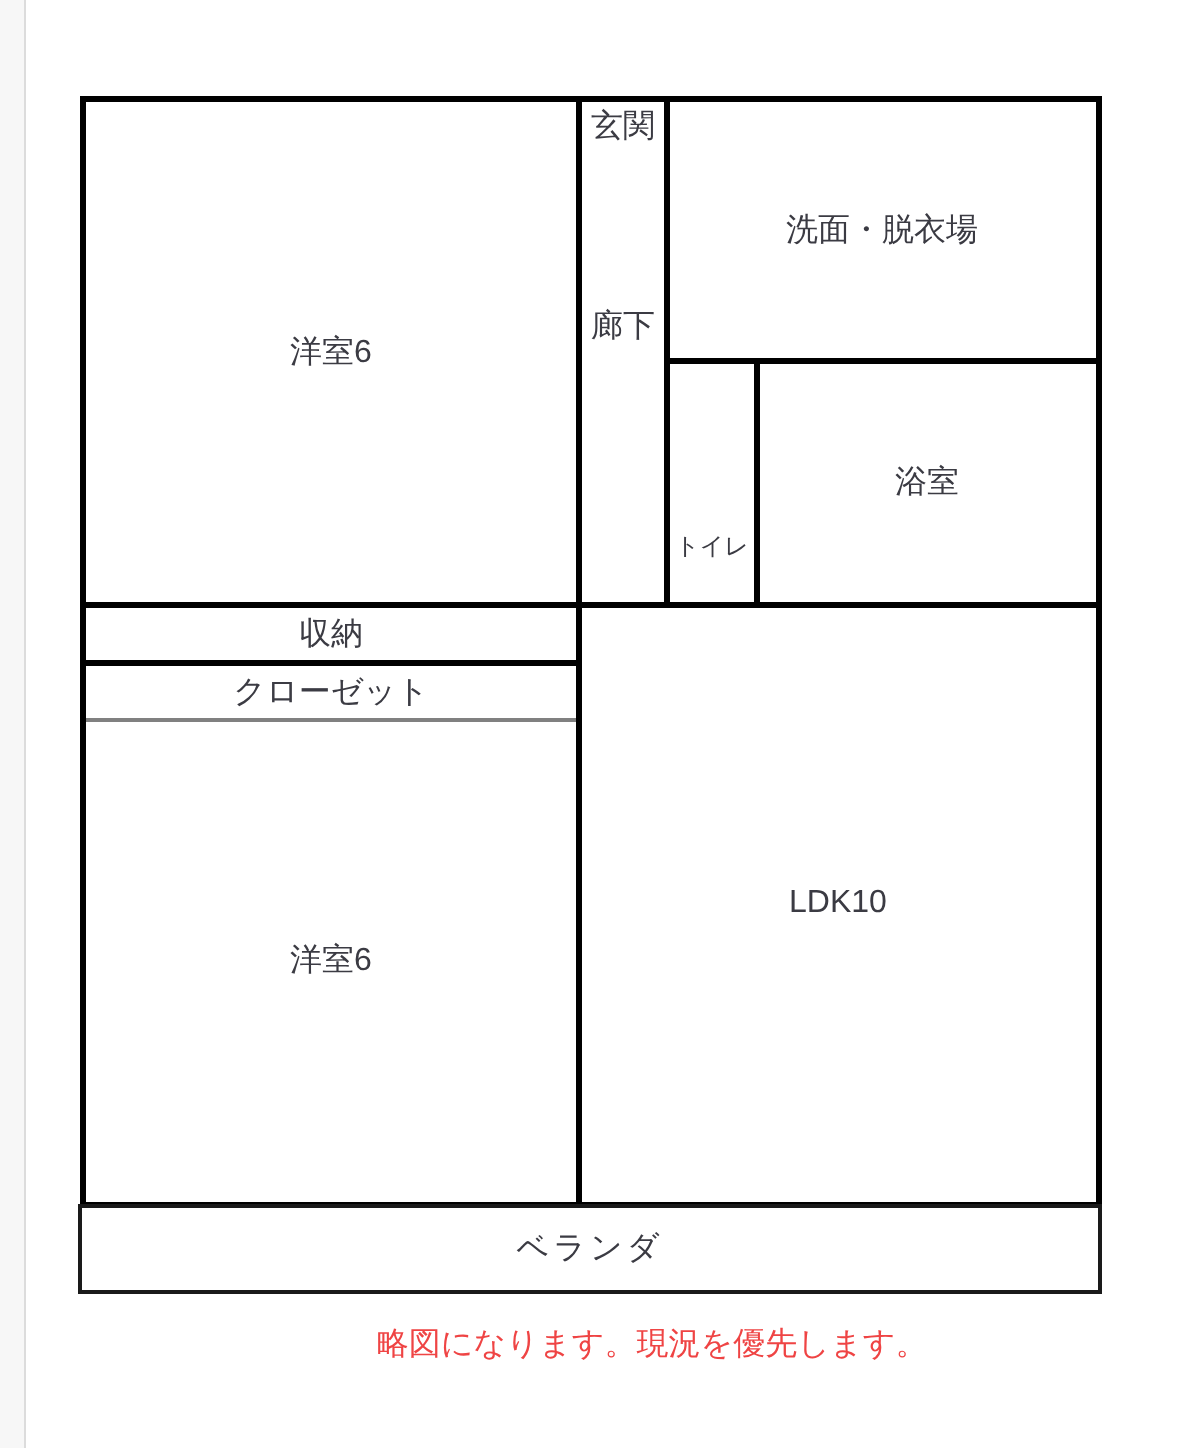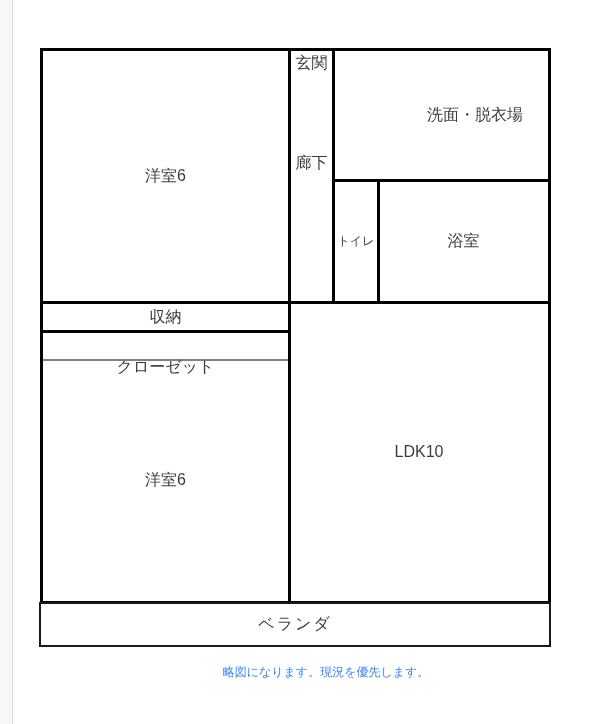--- a/index.html
+++ b/index.html
@@ -21,29 +21,29 @@
     border:3px solid #000000;box-sizing:border-box;background:transparent;
   }
   .veranda-box{
     position:absolute;left:39px;top:602px;width:512px;height:45px;
     border:2px solid #1a1a1a;box-sizing:border-box;background:#ffffff;
   }
   .room{
     position:absolute;display:flex;align-items:center;justify-content:center;
     color:#3b3b43;font-size:16px;white-space:nowrap;
   }
-  .room.small{font-size:12px;}
+  .room.small{font-size:12px;margin-top:32px;}
   .free-label{
     position:absolute;display:flex;align-items:center;justify-content:center;
     color:#3b3b43;font-size:16px;white-space:nowrap;margin-top:28px;
   }
   .caption{
     position:absolute;left:126px;top:660px;width:400px;height:24px;
     display:flex;align-items:center;justify-content:center;
-    color:#3b82f6;font-size:12px;white-space:nowrap;
+    color:#ef4444;font-size:16px;white-space:nowrap;
   }
   .spaced{letter-spacing:2px;}
 </style>
 </head>
 <body>
 
 <div id="canvas">
 
   <div class="edge-strip"></div>
 
@@ -61,37 +61,37 @@
   <div class="wall" style="left:288px;top:301px;width:3px;height:303px;"></div>
 
   <div class="room" style="left:43px;top:51px;width:245px;height:250px;">
     <span>洋室6</span>
   </div>
 
   <div class="room" style="left:291px;top:51px;width:41px;height:224px;text-align:right;">
     <span>廊下</span>
   </div>
 
-  <div class="room" style="left:335px;top:51px;width:212px;height:128px;margin-left:34px;">
+  <div class="room" style="left:335px;top:51px;width:212px;height:128px;">
     <span>洗面・脱衣場</span>
   </div>
 
   <div class="room small" style="left:335px;top:182px;width:42px;height:119px;">
     <span>トイレ</span>
   </div>
 
   <div class="room" style="left:43px;top:304px;width:245px;height:26px;">
     <span>収納</span>
   </div>
 
   <div class="room" style="left:380px;top:182px;width:167px;height:119px;">
     <span>浴室</span>
   </div>
 
-  <div class="room" style="left:43px;top:333px;width:245px;height:26px;margin-top:21px;">
+  <div class="room" style="left:43px;top:333px;width:245px;height:26px;">
     <span>クローゼット</span>
   </div>
 
   <div class="room" style="left:43px;top:361px;width:245px;height:238px;">
     <span>洋室6</span>
   </div>
 
   <div class="room" style="left:291px;top:304px;width:256px;height:295px;">
     <span>LDK10</span>
   </div>

